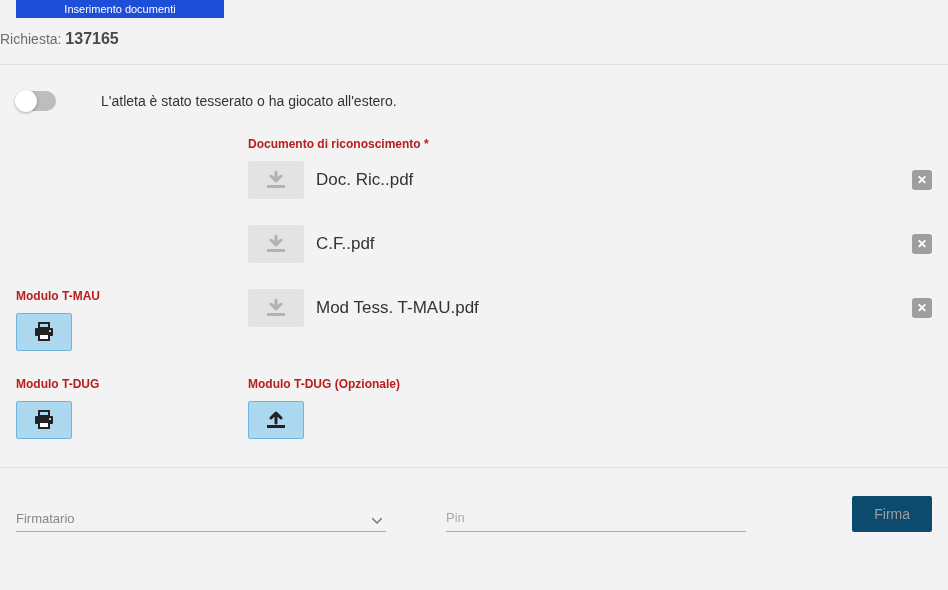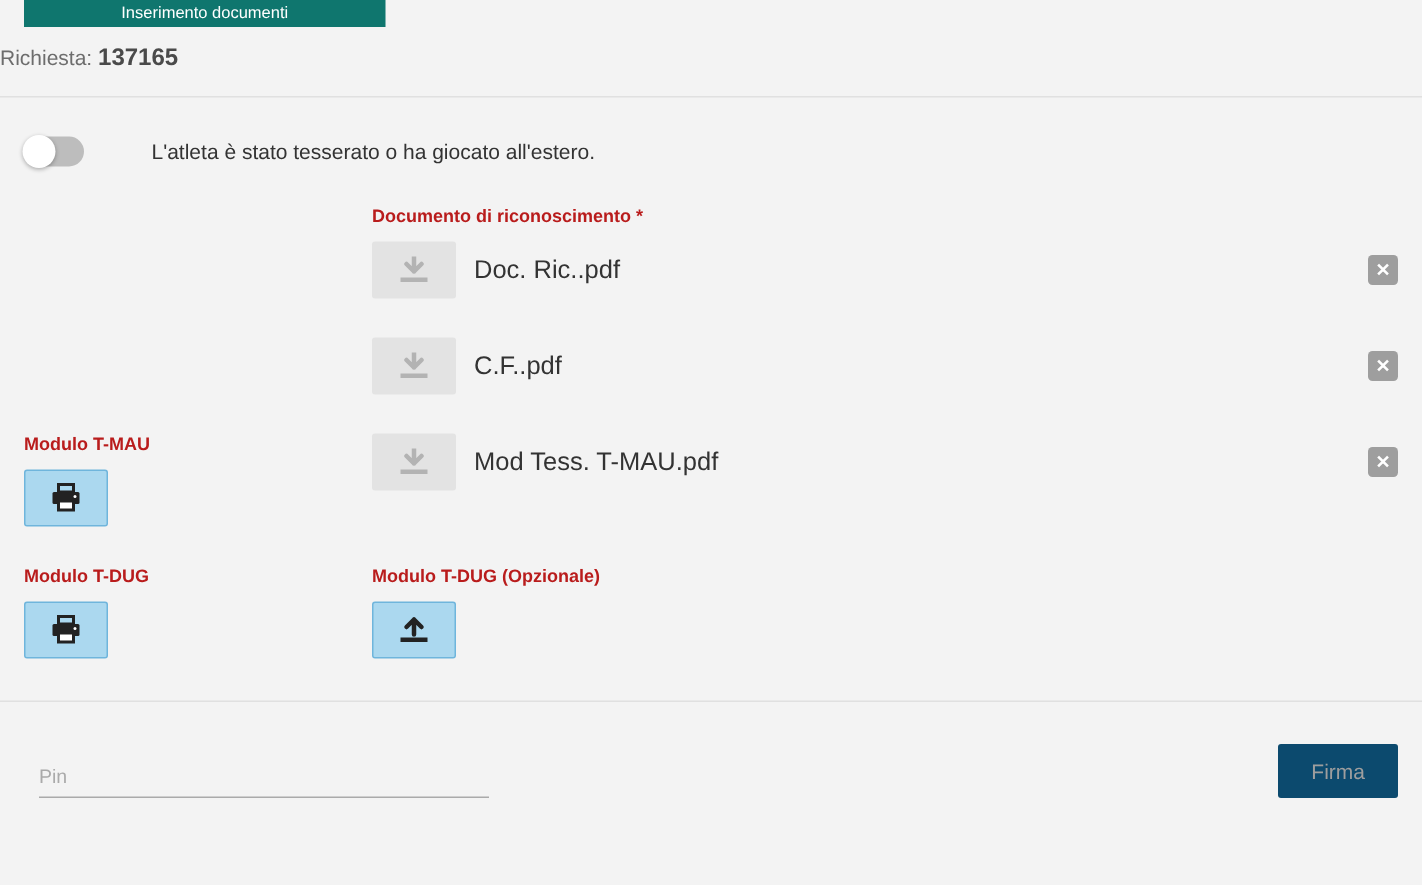--- a/index.html
+++ b/index.html
@@ -4,26 +4,26 @@
 <style>
   * { box-sizing: border-box; margin: 0; padding: 0; }
   body {
     font-family: Arial, Helvetica, sans-serif;
     background: #f3f3f3;
     font-size: 13px;
     color: #555;
     width: 948px;
   }
   .header-bar {
-    background: #0f766e;
+    background: #1d4ed8;
     color: #fff;
     font-size: 11px;
     text-align: center;
     padding: 3px 0;
-    width: 241px;
+    width: 208px;
     margin-left: 16px;
   }
   .request-row {
     padding: 12px 16px 16px 0;
     font-size: 14px;
     color: #6d6d6d;
     border-bottom: 1px solid #e0e0e0;
   }
   .request-row .num { font-weight: bold; font-size: 16px; color: #4a4a4a; }
   .toggle-section {
@@ -66,21 +66,21 @@
     cursor: pointer; font-size: 12px; font-weight: bold;
     margin-left: auto;
   }
   .upload-row-full { display: flex; align-items: center; gap: 12px; }
   .signature-row {
     display: flex; align-items: flex-end; gap: 60px;
     padding: 28px 16px 32px 16px;
   }
   .sig-field { position: relative; }
   .sig-field.firmatario { width: 370px; }
-  .sig-field.pin { width: 300px; margin-left: 10px; }
+  .sig-field.pin { width: 300px; }
   .sig-label {
     font-size: 13px; color: #888; position: absolute; bottom: 6px; left: 0;
     pointer-events: none;
   }
   .sig-input {
     width: 100%; border: none; border-bottom: 1px solid #aaa;
     background: transparent; padding: 6px 0 6px 0; font-size: 13px;
     outline: none; color: #333;
   }
   .sig-input::placeholder { color: #aaa; }
@@ -201,17 +201,26 @@
         <svg width="22" height="18" viewBox="0 0 22 18">
             <path d="M11 12 L11 2 M11 2 L6 7 M11 2 L16 7" stroke="#222" stroke-width="3" fill="none" stroke-linecap="round"></path>
             <rect x="2" y="14" width="18" height="3" fill="#222"></rect>
           </svg>
       </span>
     </div>
   </div>
 </div>
 
 <div class="signature-row">
+  <div class="sig-field firmatario">
+    <span class="sig-label">Firmatario</span>
+    <input class="sig-input" type="text" readonly="" style="">
+    <span class="dropdown-caret">
+      <svg width="10" height="6" viewBox="0 0 10 6">
+          <path d="M0 0 L5 5 L10 0" fill="none" stroke="#777" stroke-width="1.5"></path>
+        </svg>
+    </span>
+  </div>
   <div class="sig-field pin">
     <input class="sig-input" type="password" placeholder="Pin" style="">
   </div>
   <button class="firma-btn" disabled="">Firma</button>
 </div>
 
 </body></html>

